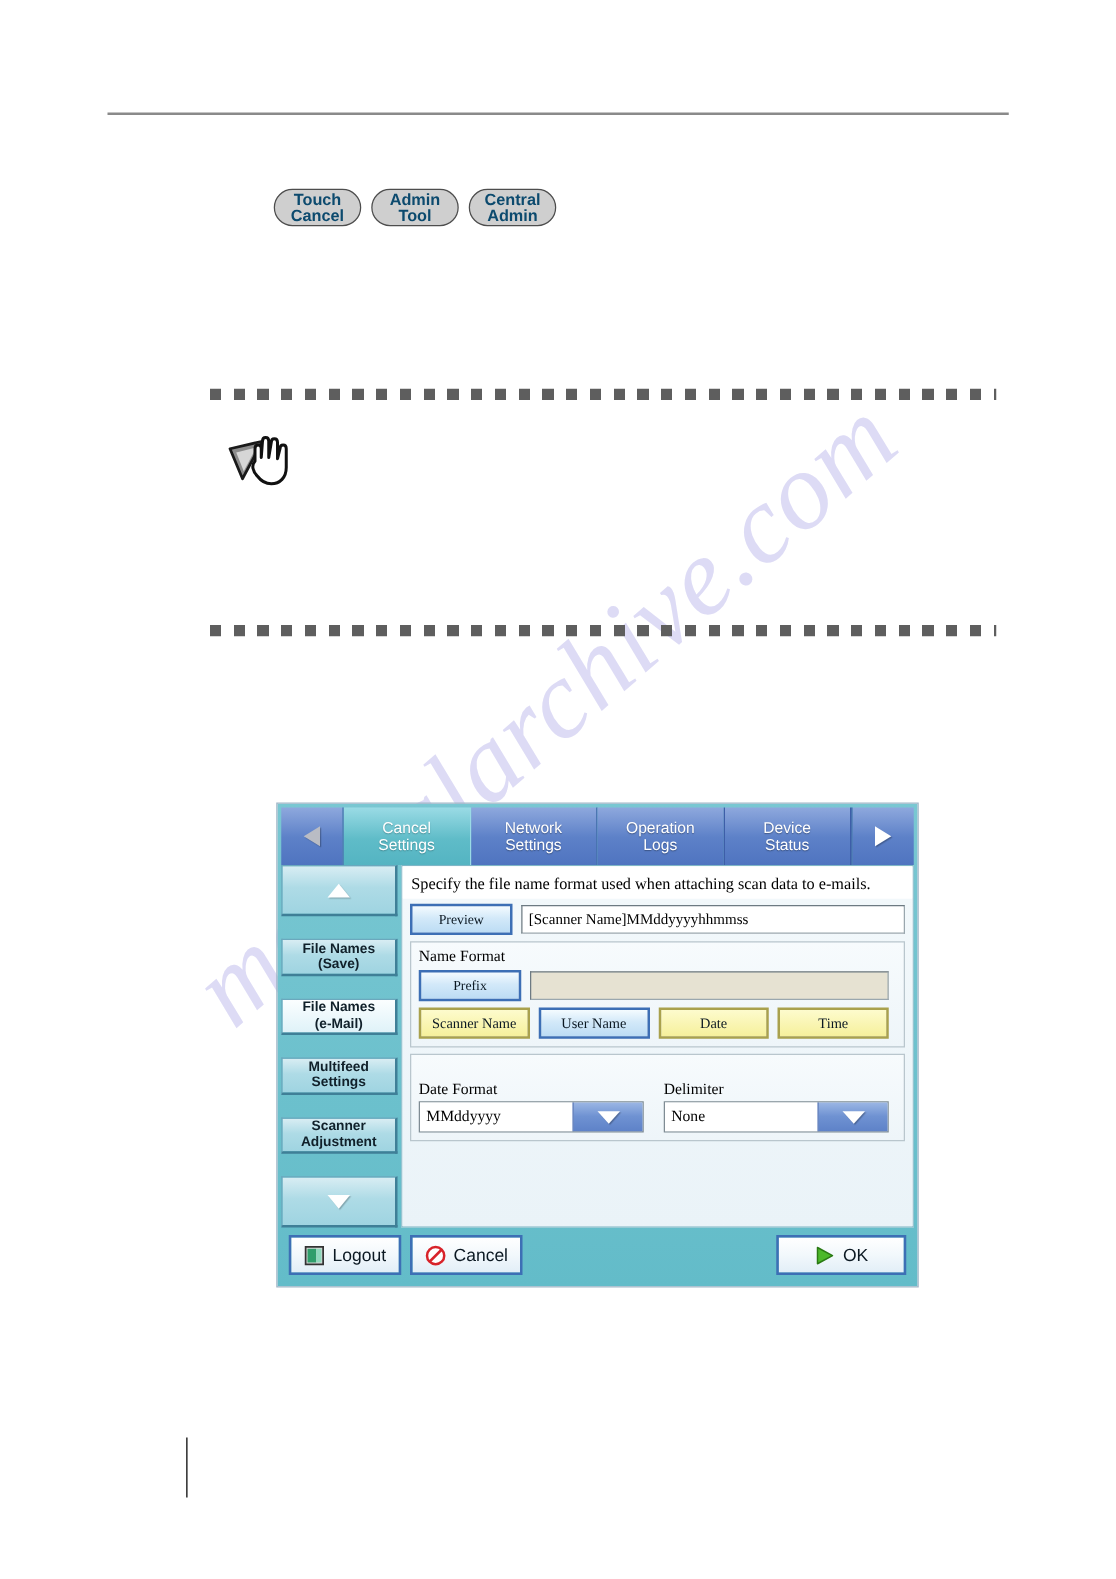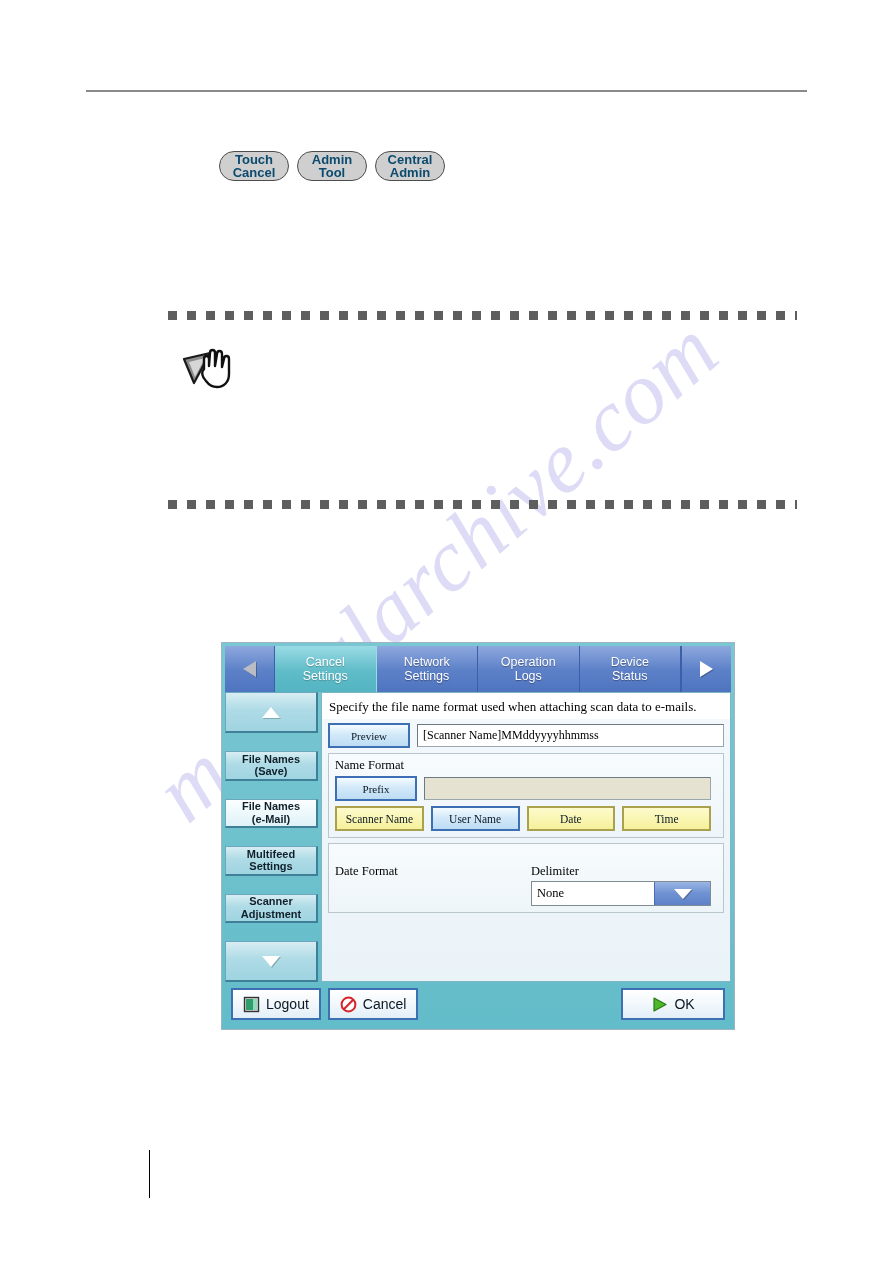--- a/index.html
+++ b/index.html
@@ -486,20 +486,26 @@
             <div class="chip blue">User Name</div>
             <div class="chip yellow">Date</div>
             <div class="chip yellow">Time</div>
           </div>
         </div>
 
         <div class="group">
           <div class="two-col">
             <div class="col">
               <div class="field-label">Date Format</div>
+              <div class="combo">
+                <div class="combo-value">MMddyyyy</div>
+                <div class="combo-arrow">
+                  <span class="combo-tri"></span>
+                </div>
+              </div>
             </div>
             <div class="col">
               <div class="field-label">Delimiter</div>
               <div class="combo">
                 <div class="combo-value">None</div>
                 <div class="combo-arrow">
                   <span class="combo-tri"></span>
                 </div>
               </div>
             </div>

